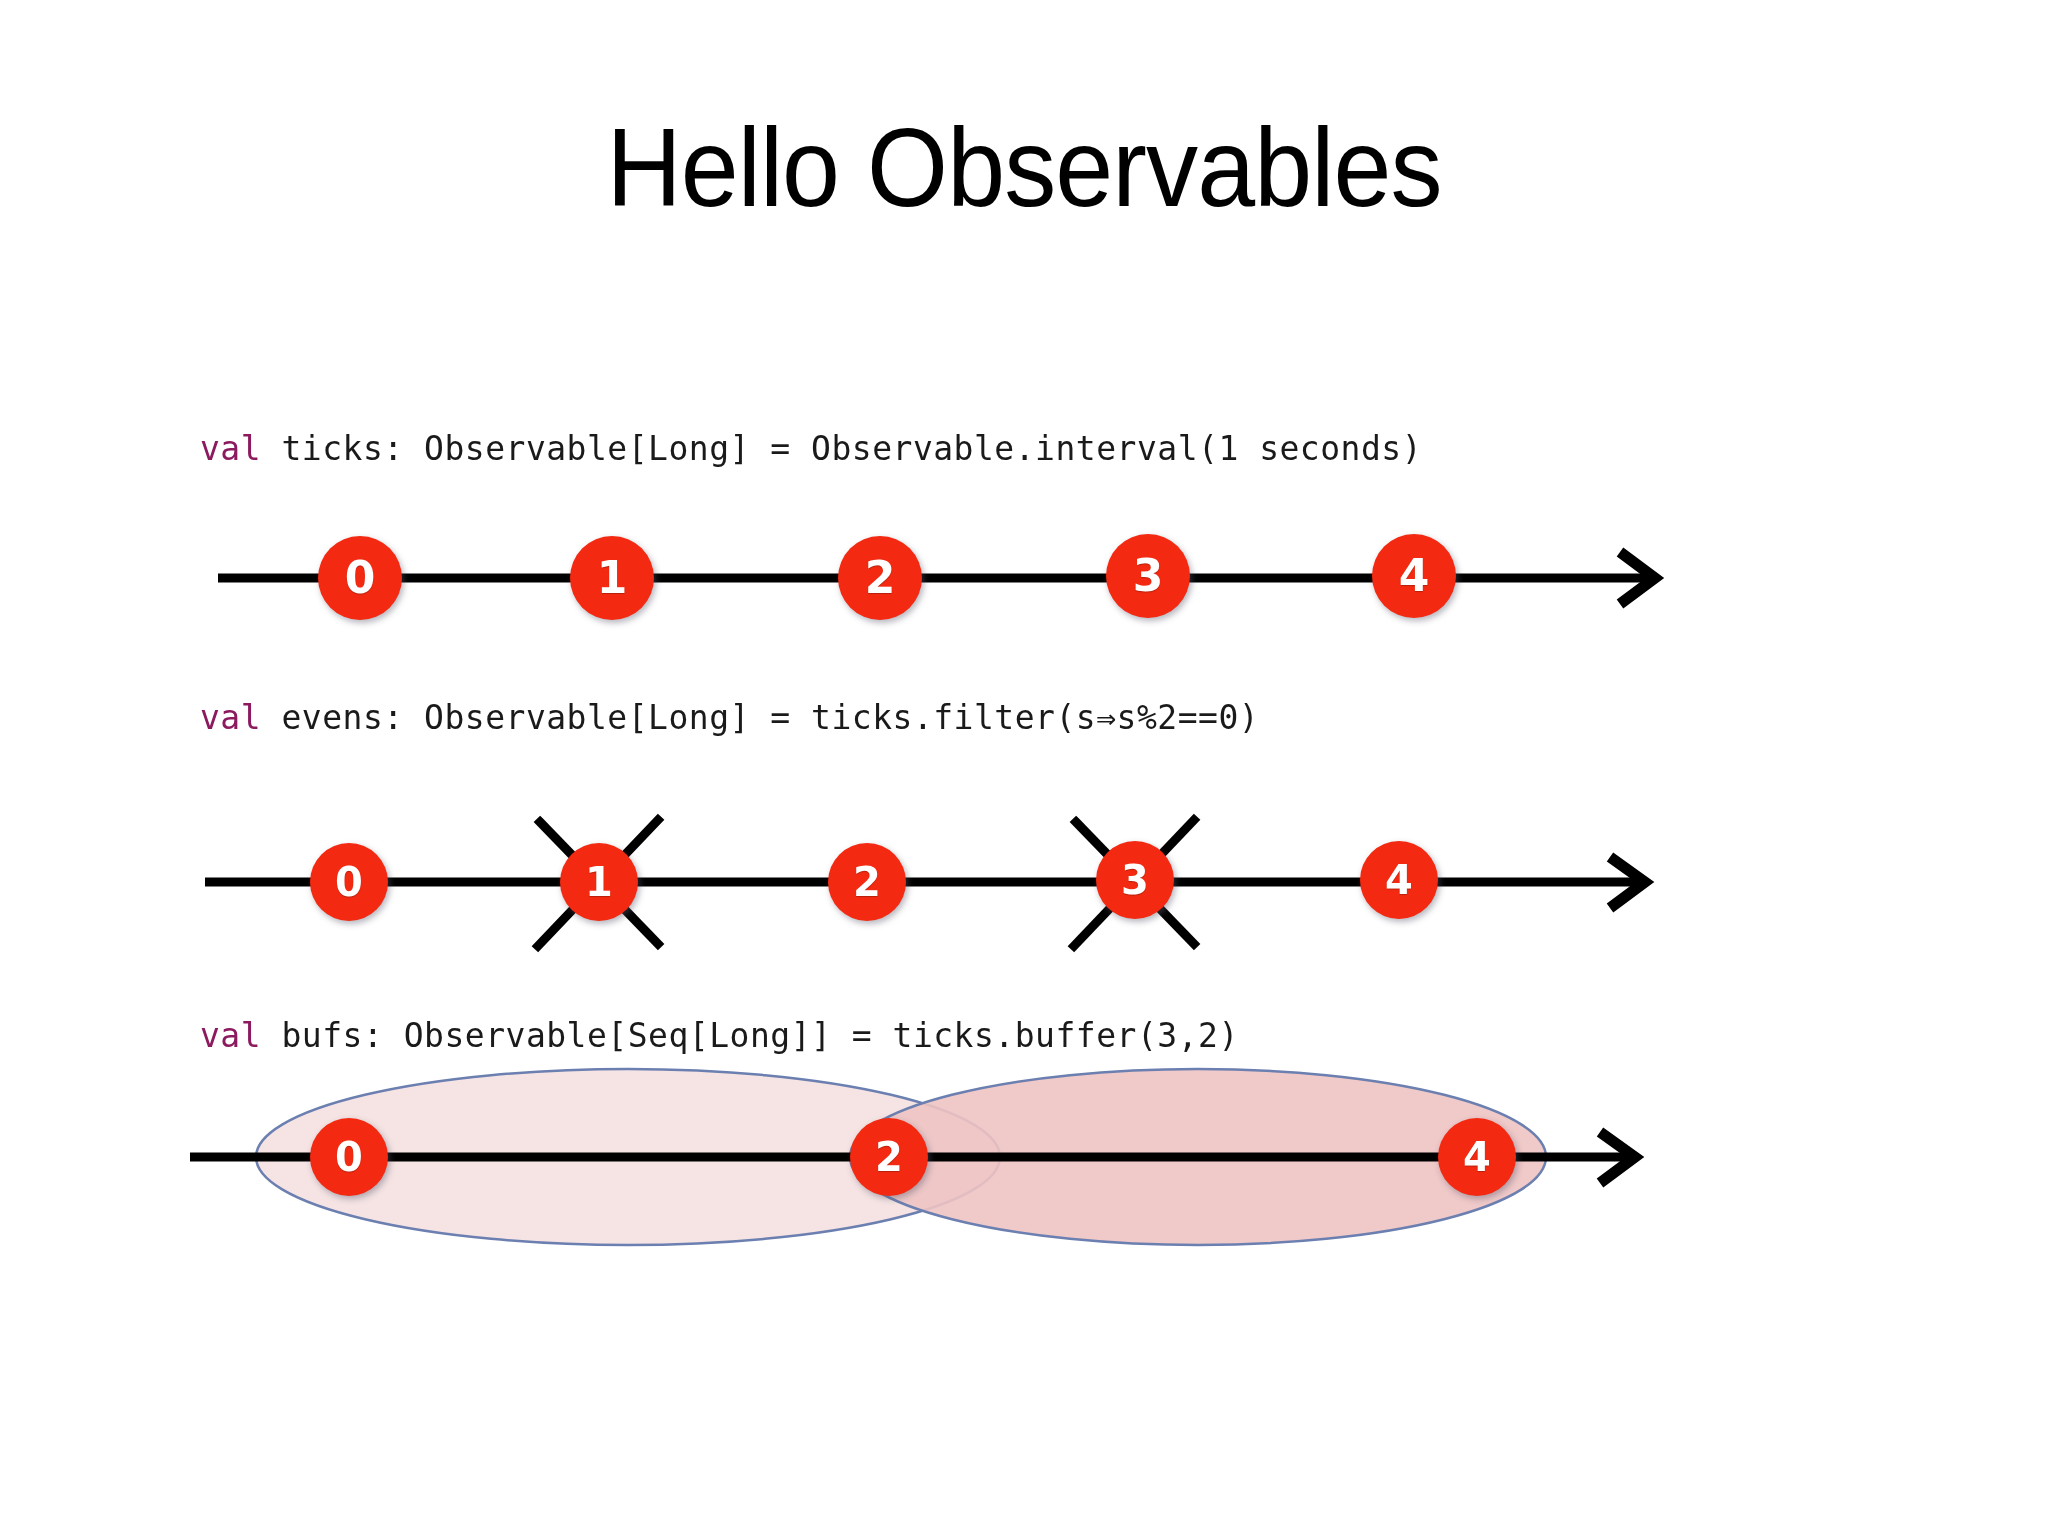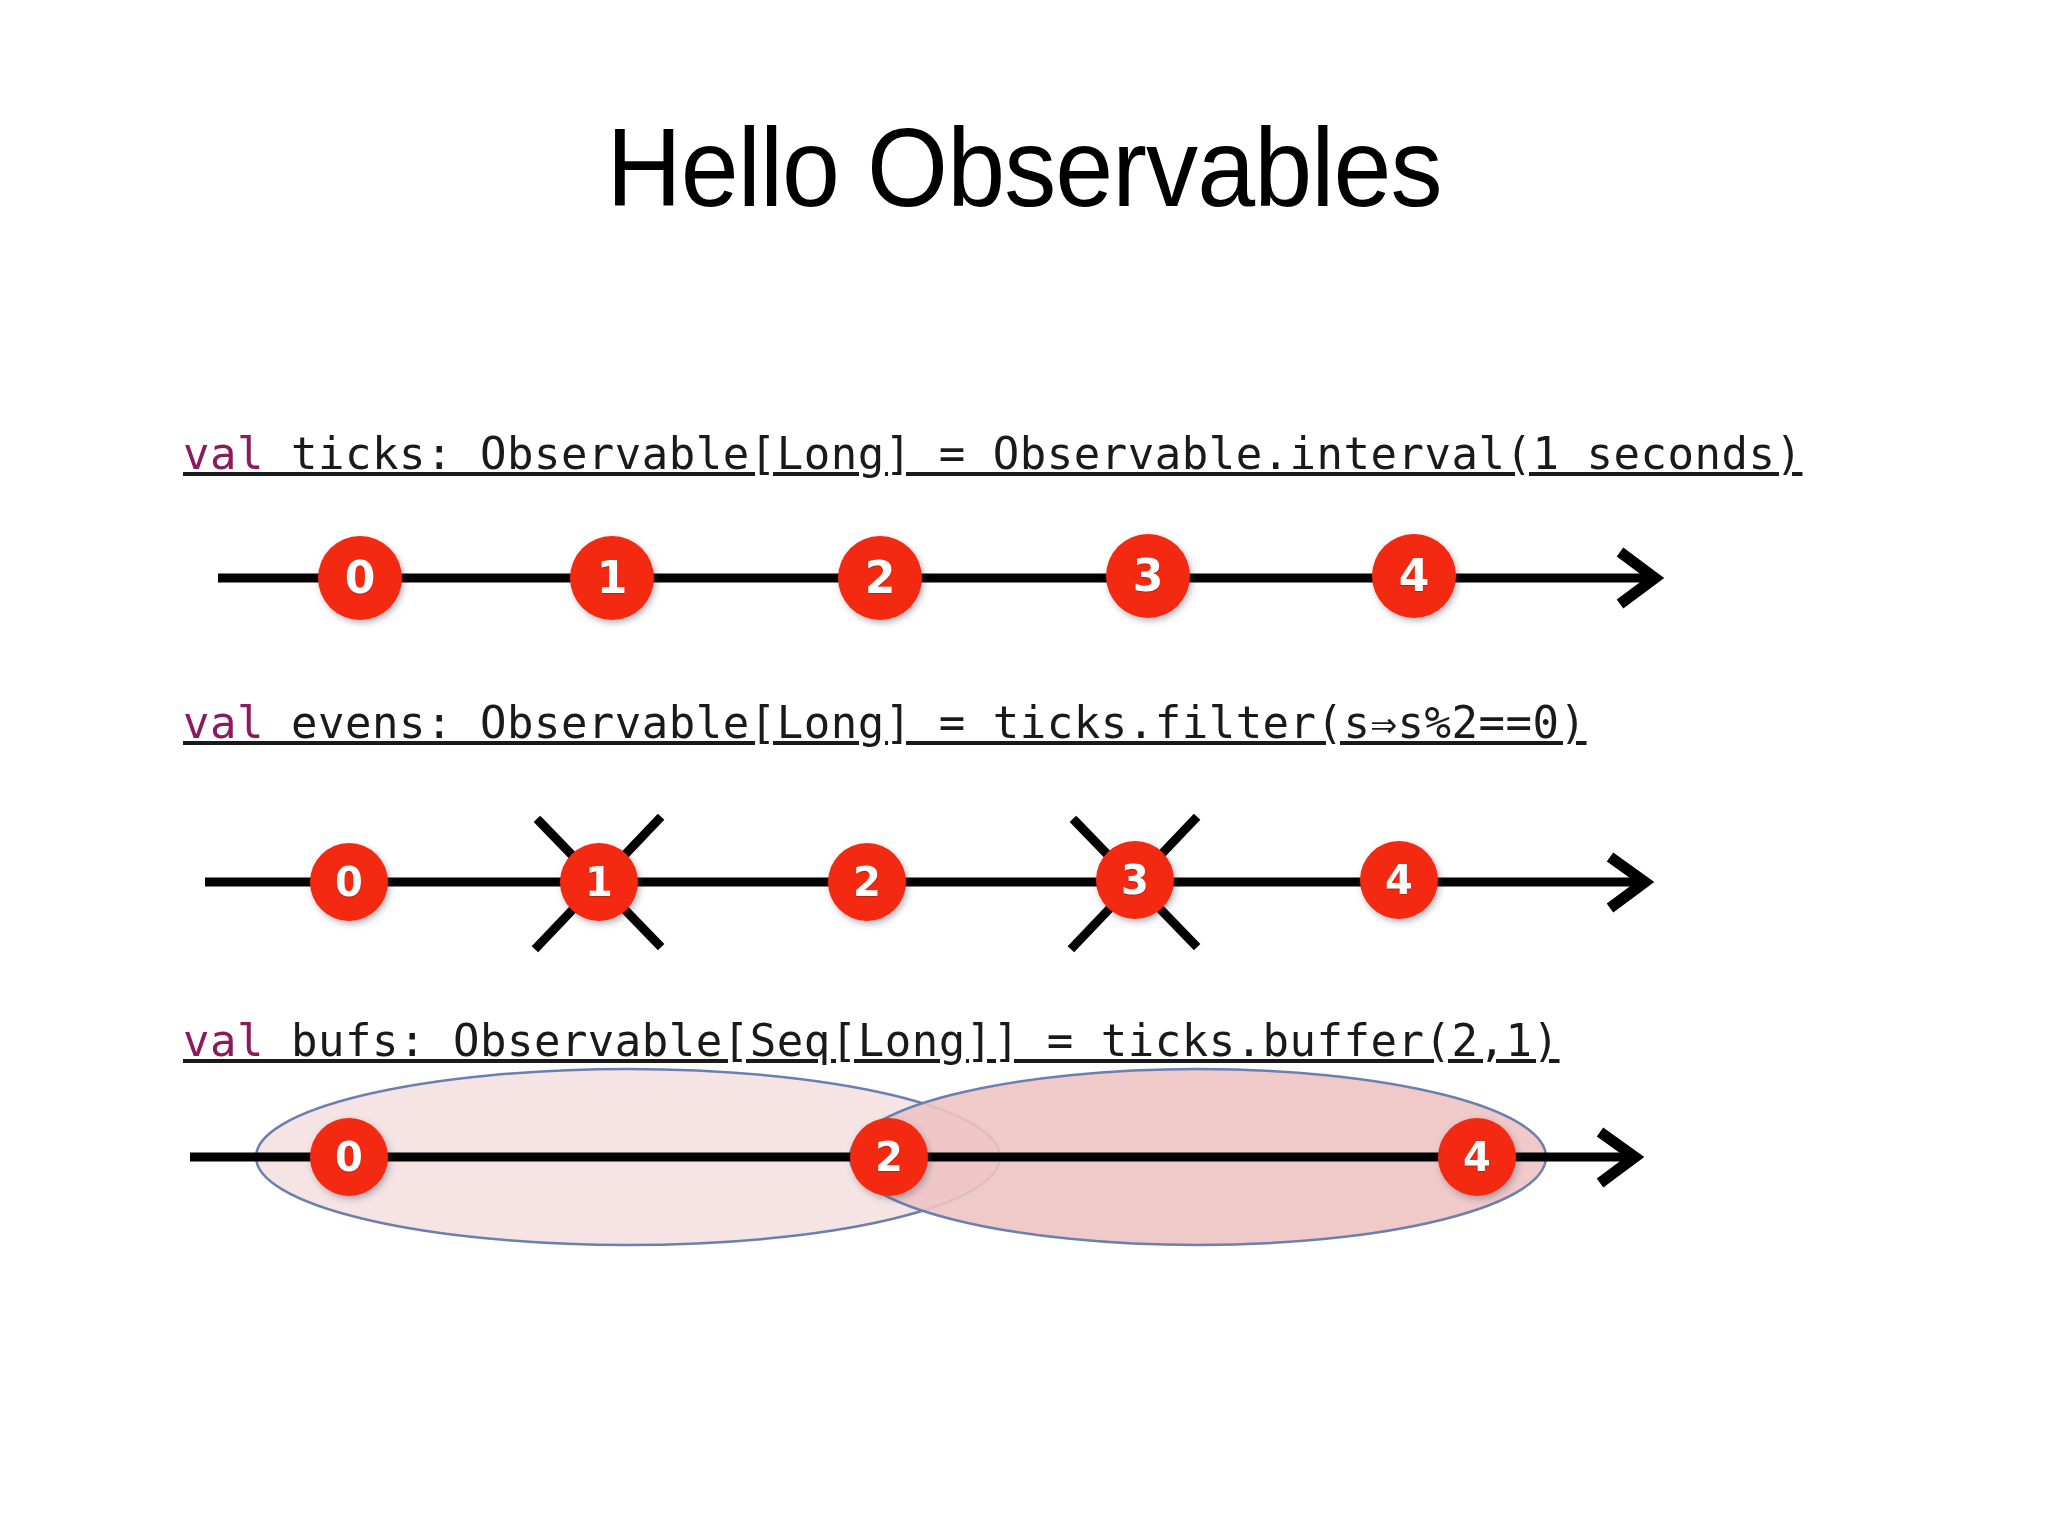--- a/index.html
+++ b/index.html
@@ -35,28 +35,27 @@
     color: #000000;
     letter-spacing: -1px;
     transform: scaleX(0.93);
     transform-origin: 50% 50%;
     white-space: nowrap;
   }
 
   
   .code-line {
     position: absolute;
-    left: 183px;
+    left: 200px;
     font-family: "DejaVu Sans Mono", "Liberation Mono", monospace;
-    font-size: 44px;
+    font-size: 33px;
     line-height: 1.0;
     color: #1a1a1a;
     white-space: pre;
     letter-spacing: 0.5px;
-    text-decoration: underline;
   }
   .kw-val { color: #8c1a5e; }
 
   .code-1 { top: 432px; }
   .code-2 { top: 701px; }
   .code-3 { top: 1019px; }
 
   
   .timeline {
     position: absolute;
@@ -149,21 +148,21 @@
         <span>2</span>
       </div>
     <div class="marker small" style="left:1096px; top:79px;">
         <span>3</span>
       </div>
     <div class="marker small" style="left:1360px; top:79px;">
         <span>4</span>
       </div>
   </div>
 
-  <div class="code-line code-3"><span class="kw-val">val</span><span> bufs: Observable[Seq[Long]] = ticks.buffer(2,1)</span></div>
+  <div class="code-line code-3"><span class="kw-val">val</span><span> bufs: Observable[Seq[Long]] = ticks.buffer(3,2)</span></div>
 
   <div class="timeline t-row3">
     <svg class="tl-svg" width="2048" height="220" viewBox="0 0 2048 220">
 
       <ellipse cx="628" cy="95" rx="372" ry="88" fill="#f5e3e3" fill-opacity="0.95" stroke="#6b7fb0" stroke-width="2.5"></ellipse>
       <ellipse cx="1198" cy="95" rx="348" ry="88" fill="#eec3c3" fill-opacity="0.9" stroke="#6b7fb0" stroke-width="2.5"></ellipse>
       <line x1="190" y1="95" x2="1628" y2="95" stroke="#000000" stroke-width="9"></line>
       <polyline points="1600,70 1635,95 1600,121" fill="none" stroke="#000000" stroke-width="11" stroke-linecap="butt" stroke-linejoin="miter"></polyline>
     </svg>
     <div class="marker small" style="left:310px; top:56px;">

